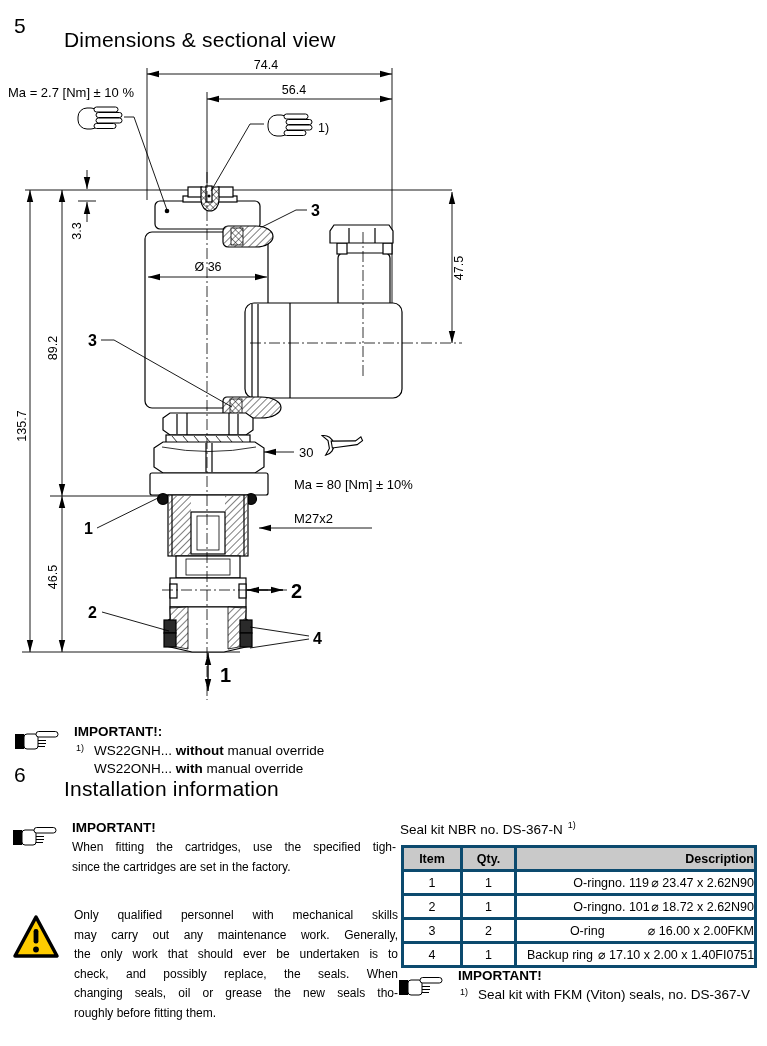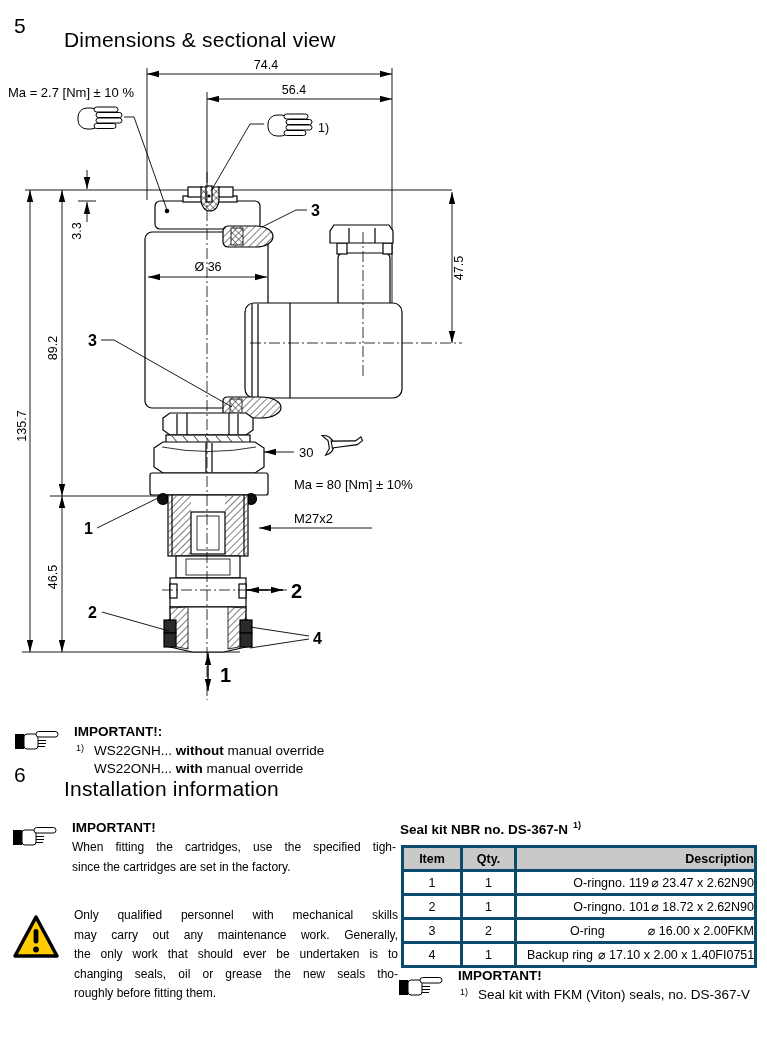--- a/index.html
+++ b/index.html
@@ -14,21 +14,21 @@
   .co{font-size:16px;font-weight:bold;}
   .port{font-size:20px;font-weight:bold;}
   .note-block{position:absolute;display:flex;align-items:flex-start;}
   .nb-icon{flex:0 0 auto;margin-right:14px;}
   .nb-title{font-size:13.5px;font-weight:bold;margin-bottom:3px;}
   .nb-body{font-size:12px;line-height:19.5px;width:324px;}
   .jl{text-align:justify;text-align-last:justify;}
   .nb-line{font-size:13.5px;line-height:18px;display:flex;}
   .nb-line sup{font-size:9px;line-height:10px;margin:1px 10px 0 2px;}
   .ws-lines span.wl{display:block;line-height:18px;}
-  .sk-title{position:absolute;left:400px;top:820px;font-size:13.5px;font-weight:bold;}
+  .sk-title{position:absolute;left:400px;top:820px;font-size:13.5px;font-weight:normal;}
   .sk-title sup{font-size:9px;margin-left:5px;}
   table.sk{position:absolute;left:401px;top:845px;border-collapse:collapse;
            font-size:12.5px;table-layout:fixed;width:356px;}
   table.sk th,table.sk td{border:3px solid #0c4a6e;height:21px;padding:0;white-space:nowrap;}
   table.sk th{background:#c9c9c9;font-weight:bold;}
   table.sk .c-item{width:56px;text-align:center;}
   table.sk .c-qty{width:51px;text-align:center;}
   table.sk .c-desc{text-align:right;padding-left:10px;}
   .dn{display:inline-block;width:44px;overflow:visible;}
   .dno{display:inline-block;width:27px;}
@@ -269,20 +269,21 @@
     <svg class="nb-icon" width="48" height="46" viewBox="0 0 48 46" style="margin-top:8px;">
       <polygon points="24,3 45,42 3,42" fill="#FFCC00" stroke="#000" stroke-width="3.5" stroke-linejoin="round"></polygon>
       <rect x="21.6" y="15" width="4.8" height="14.5" rx="2.2" fill="#000"></rect>
       <circle cx="24" cy="35.5" r="2.9" fill="#000"></circle>
     </svg>
     <div>
       <div class="nb-body">
         <div class="jl">Only qualified personnel with mechanical skills</div>
         <div class="jl">may carry out any maintenance work. Generally,</div>
         <div class="jl">the only work that should ever be undertaken is to</div>
+        <div class="jl">check, and possibly replace, the seals. When</div>
         <div class="jl">changing seals, oil or grease the new seals tho-</div>
         <div>roughly before fitting them.</div>
       </div>
     </div>
   </div>
 
   <div class="sk-title">
     <span>Seal kit NBR no. DS-367-N</span><sup>1)</sup>
   </div>
   <table class="sk">

